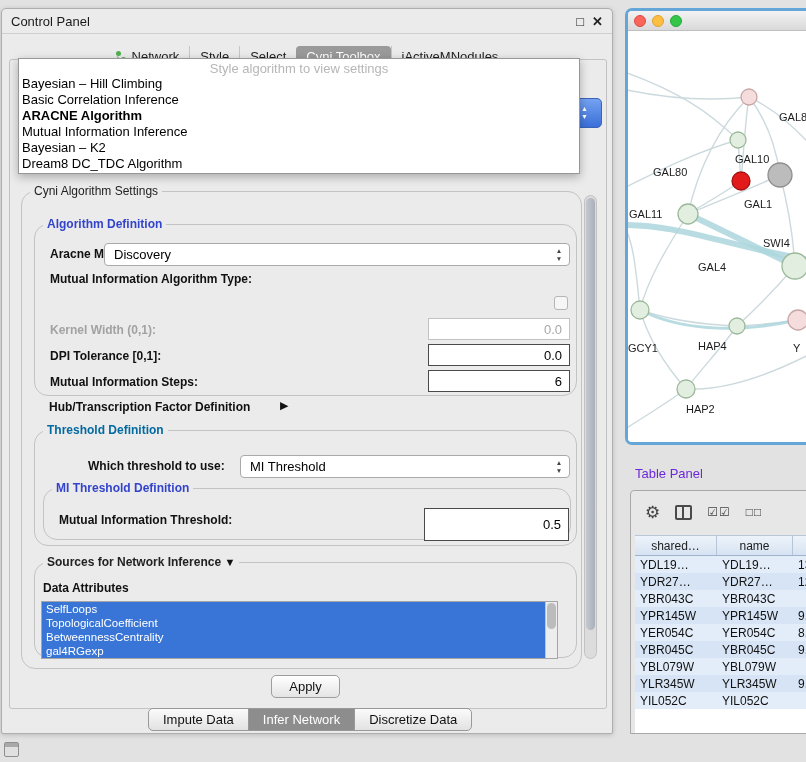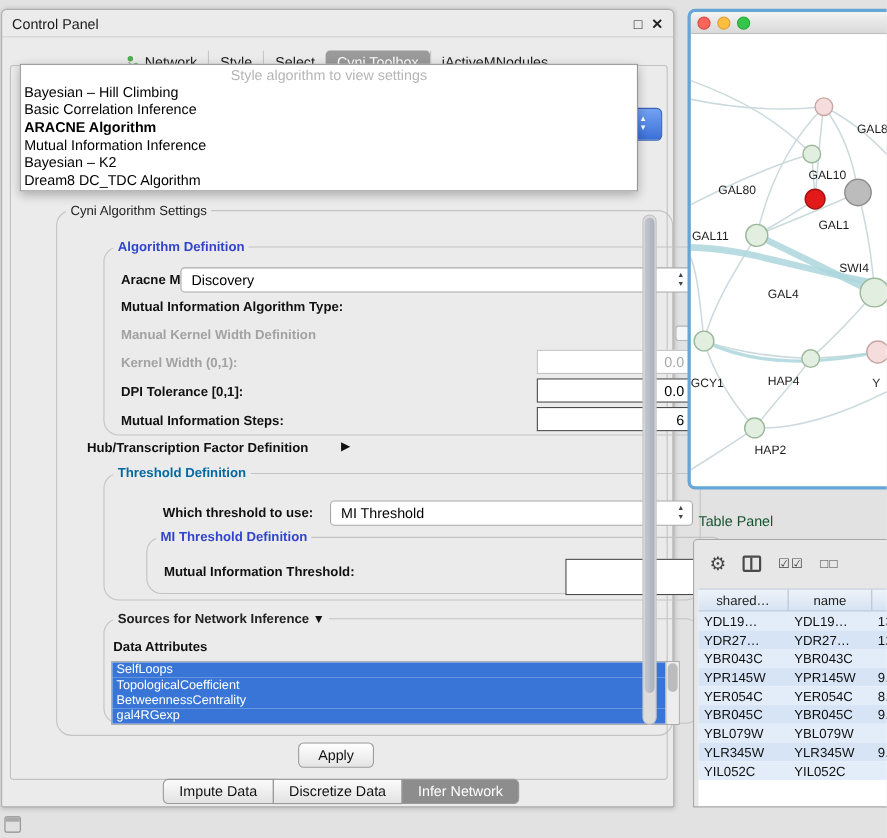--- a/index.html
+++ b/index.html
@@ -40,21 +40,21 @@
 
   
   #algo-popup{position:absolute;left:16px;top:49px;width:562px;height:116px;
     background:#fff;border:1px solid #979797;box-shadow:0 3px 9px rgba(0,0,0,.28);
     z-index:30;font-size:13px;padding-top:2px;}
   .popup-placeholder{color:#b6b6b6;text-align:center;height:15px;line-height:15px;}
   .popup-item{height:16px;line-height:16px;padding-left:3px;color:#000;white-space:nowrap;}
   .popup-item.bold{font-weight:bold;}
 
   
-  .group{position:absolute;border:1px solid #c3c3c3;border-radius:14px;margin-left:30px;}
+  .group{position:absolute;border:1px solid #c3c3c3;border-radius:14px;}
   .gtitle{position:absolute;top:-8px;left:8px;background:#ebebeb;padding:0 4px;
     font-size:12px;color:#222;white-space:nowrap;}
   .gtitle.blue{color:#3344cc;font-weight:bold;}
   .gtitle.green{color:#0369a1;font-weight:bold;}
 
   .flabel{position:absolute;font-size:12px;font-weight:bold;color:#111;white-space:nowrap;}
   .flabel.dis{color:#a2a2a2;}
 
   .combo{position:absolute;height:23px;background:#fff;border:1px solid #a9a9a9;
     border-radius:4px;font-size:13px;display:flex;align-items:center;
@@ -110,21 +110,21 @@
   .traffic.yellow{background:#fdbe41;border:1px solid #dfa133;}
   .traffic.green{background:#35c649;border:1px solid #27a839;}
   .nw-canvas{position:absolute;top:20px;left:0;right:0;bottom:0;background:#fff;}
   #net-svg .edge{fill:none;stroke:#ccdade;stroke-width:1.4;}
   #net-svg .edge.teal{stroke:#abd6dd;stroke-width:6;opacity:.85;}
   #net-svg .edge.tealthin{stroke:#abd6dd;stroke-width:3;opacity:.85;}
   #net-svg circle{stroke-width:1.3;}
   #net-svg .nlabel{font-size:11px;fill:#1c1c1c;font-family:"Liberation Sans",sans-serif;}
 
   
-  #table-panel-label{position:absolute;left:635px;top:466px;font-size:13px;color:#14532d;}
+  #table-panel-label{position:absolute;left:635px;top:466px;font-size:13px;color:#6d28d9;}
   #table-window{position:absolute;left:630px;top:490px;width:200px;height:244px;
     background:#e7e7e7;border:1px solid #a8a8a8;border-radius:4px 4px 0 0;overflow:hidden;}
   .tw-toolbar{height:42px;display:flex;align-items:center;padding-left:14px;gap:15px;color:#3a3a3a;}
   .gear{font-size:17px;color:#444;}
   .cols-icon{width:17px;height:15px;border:2px solid #4a4a4a;border-radius:2px;position:relative;}
   .cols-icon::before{content:"";position:absolute;left:5px;top:0;bottom:0;width:2px;background:#4a4a4a;}
   .check-group{font-size:12px;letter-spacing:1px;color:#444;}
   .tw-table{position:absolute;top:44px;left:4px;right:0;bottom:0;background:#fff;font-size:12px;}
   #table-header{display:flex;height:21px;background:linear-gradient(#eef3fa,#d6e3f2);
     border-top:1px solid #b9c6d6;border-bottom:1px solid #9fb4cc;}
@@ -193,21 +193,20 @@
       <div class="gtitle blue">Algorithm Definition</div>
 
       <div class="flabel" style="left:15px;top:22px">Aracne Mode:</div>
       <div class="combo" style="left:69px;top:18px;width:466px">
         <span>Discovery</span>
         <span class="arrs"></span>
       </div>
 
       <div class="flabel" style="left:15px;top:47px">Mutual Information Algorithm Type:</div>
 
-      <div class="flabel dis" style="left:15px;top:72px">Manual Kernel Width Definition</div>
       <div class="cbox" style="left:519px;top:71px"></div>
 
       <div class="flabel dis" style="left:15px;top:98px">Kernel Width (0,1):</div>
       <div class="tfield dis" style="left:393px;top:93px;width:142px">
         <span>0.0</span>
       </div>
 
       <div class="flabel" style="left:15px;top:124px">DPI Tolerance [0,1]:</div>
       <div class="tfield" style="left:393px;top:119px;width:142px">
         <span>0.0</span>
@@ -257,22 +256,22 @@
   </div>
 
   <div id="panel-scrollbar">
     <div class="thumb"></div>
   </div>
 
   <div id="apply-btn">Apply</div>
 
   <div id="bottom-tabs">
       <div class="btab">Impute Data</div>
+      <div class="btab sel">Infer Network</div>
       <div class="btab">Discretize Data</div>
-      <div class="btab sel">Infer Network</div>
     </div>
 </div>
 
 <div id="network-window">
   <div class="nw-titlebar">
     <span class="traffic red"></span>
     <span class="traffic yellow"></span>
     <span class="traffic green"></span>
   </div>
   <div class="nw-canvas">

